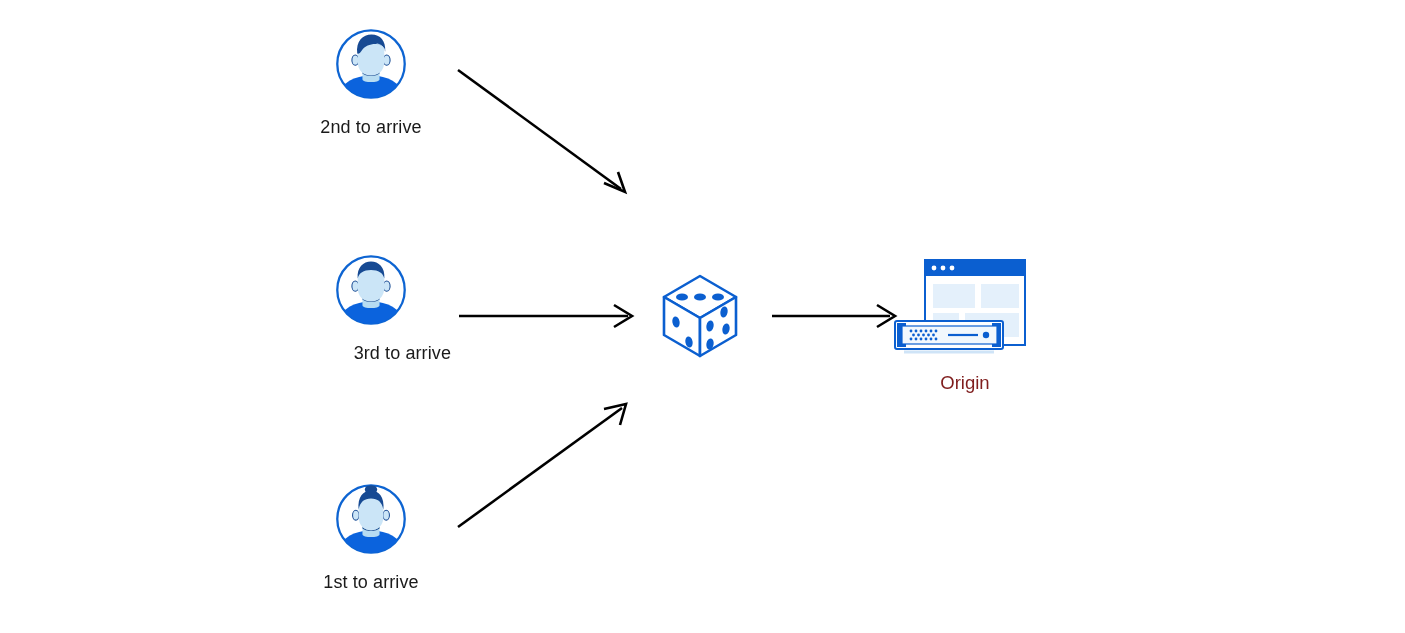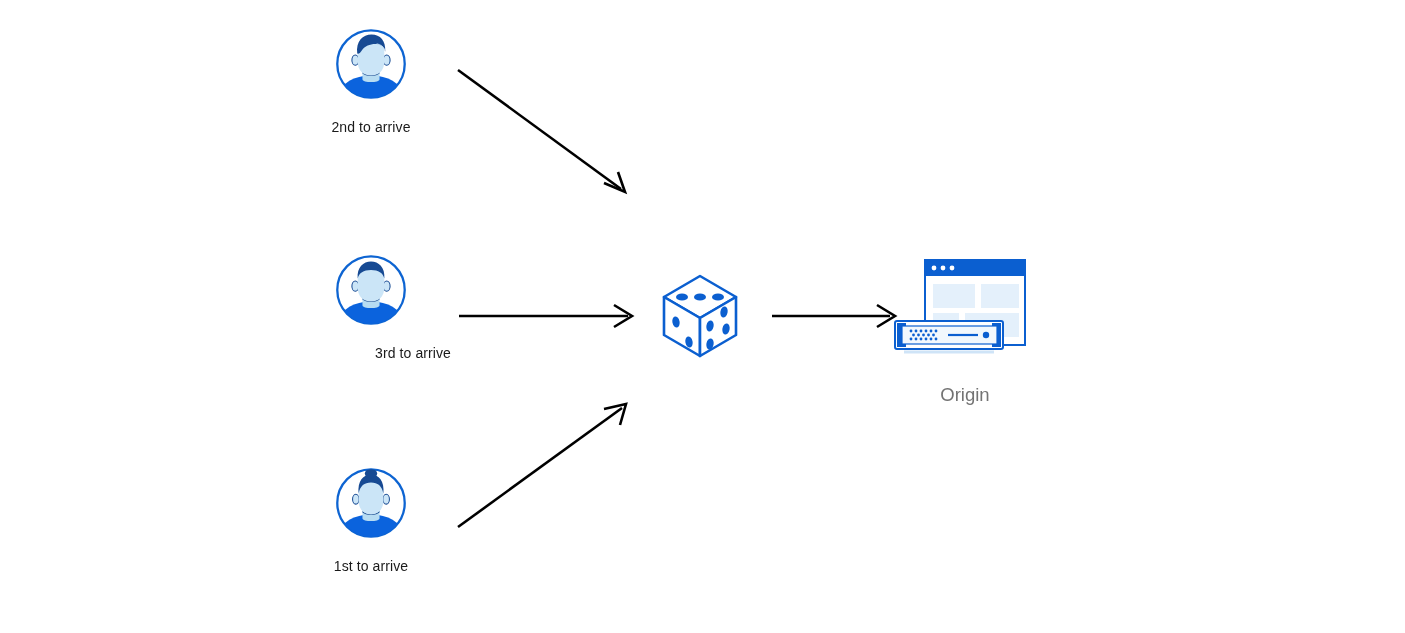--- a/index.html
+++ b/index.html
@@ -25,42 +25,42 @@
     width: 160px;
     text-align: center;
   }
   .avatar-wrap {
     width: 76px;
     height: 76px;
     margin: 0 auto;
   }
   .node-label {
     margin-top: 14px;
-    font-size: 14px;
+    font-size: 18px;
     line-height: 22px;
     color: #1a1a1a;
     font-family: "Liberation Sans", sans-serif;
     letter-spacing: 0.1px;
     white-space: nowrap;
   }
   .origin-node {
     width: 200px;
     text-align: center;
   }
   .origin-wrap {
     width: 150px;
     height: 105px;
     margin: 0 auto;
     position: relative;
   }
   .origin-label {
-    margin-top: 24px;
+    margin-top: 12px;
     font-size: 18.5px;
     line-height: 22px;
-    color: #737373;
+    color: #7f1d1d;
     white-space: nowrap;
   }
   .dice-node {
     width: 110px;
     height: 110px;
   }
   #arrow-layer {
     position: absolute;
     left: 0;
     top: 0;
@@ -144,21 +144,21 @@
           <ellipse cx="56.5" cy="36" rx="3.6" ry="5.4" fill="#cbe5f7" stroke="#174a93" stroke-width="1.1"></ellipse>
           <path d="M26 27 C26 17 33 12 40 12 C47 12 54 17 54 27 L54 37 C54 47 48 52 40 52 C32 52 26 47 26 37 Z" fill="#cbe5f7"></path>
 
           <path d="M26 28 C25 16 32 10 40 10 C48 10 55 16 54 28 C52.5 22 48 19 40 19 C32 19 27.5 22 26 28 Z" fill="#174a93"></path>
         </g>
       </svg>
     </div>
     <div class="node-label">3rd to arrive</div>
   </div>
 
-  <div class="node avatar-node" style="left:291px; top:465px;">
+  <div class="node avatar-node" style="left:291px; top:481px;">
     <div class="avatar-wrap">
       <svg viewBox="0 0 80 80" width="76" height="76">
         <defs>
           <clipPath id="clipC">
               <circle cx="40" cy="40" r="35.5"></circle>
             </clipPath>
         </defs>
         <circle cx="40" cy="40" r="35.5" fill="#ffffff" stroke="#0d64d2" stroke-width="2.4"></circle>
         <g clip-path="url(#clipC)">
           <path d="M40 52 C62 52 76 64 78 82 L2 82 C4 64 18 52 40 52 Z" fill="#0b63dd"></path>

